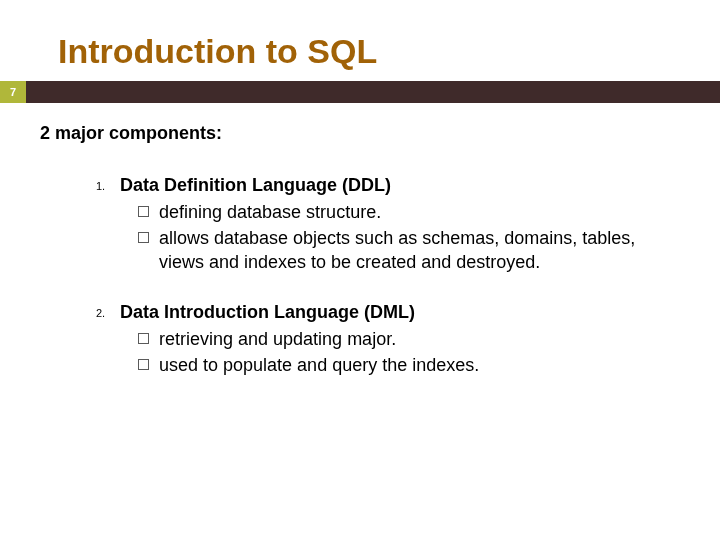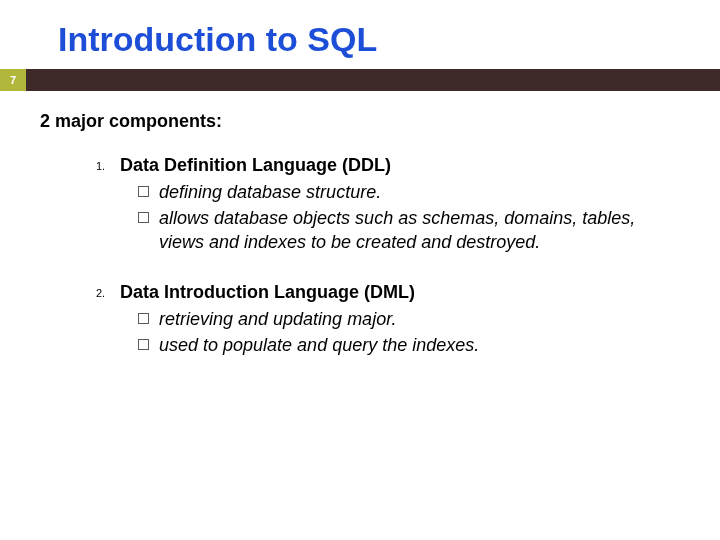--- a/index.html
+++ b/index.html
@@ -14,22 +14,22 @@
   }
   .slide {
     width: 720px;
     height: 540px;
     position: relative;
     box-sizing: border-box;
   }
   .title {
     font-size: 34px;
     font-weight: bold;
-    color: #1d4ed8;
-    padding: 20px 0 10px 58px;
+    color: #a16207;
+    padding: 32px 0 10px 58px;
   }
   .stripe {
     width: 100%;
     height: 22px;
     background: #3f2a2a;
     position: relative;
   }
   .pagebox {
     position: absolute;
     left: 0;
@@ -43,21 +43,21 @@
     text-align: center;
     font-weight: bold;
   }
   .body {
     padding: 18px 40px 0 40px;
     font-size: 18px;
     line-height: 1.35;
   }
   .subhead {
     font-weight: bold;
-    margin-bottom: 20px;
+    margin-bottom: 28px;
   }
   ol.main {
     list-style: none;
     padding: 0;
     margin: 0 0 0 56px;
   }
   ol.main > li {
     margin-bottom: 24px;
   }
   .num {
@@ -80,21 +80,20 @@
   }
   ul.sub {
     list-style: none;
     padding: 0;
     margin: 2px 0 0 18px;
   }
   ul.sub li {
     display: flex;
     align-items: flex-start;
     margin-bottom: 2px;
-    font-style: italic;
   }
   .sq {
     display: inline-block;
     width: 9px;
     height: 9px;
     border: 1px solid #5a5a5a;
     margin-right: 10px;
     margin-top: 6px;
     flex-shrink: 0;
   }

